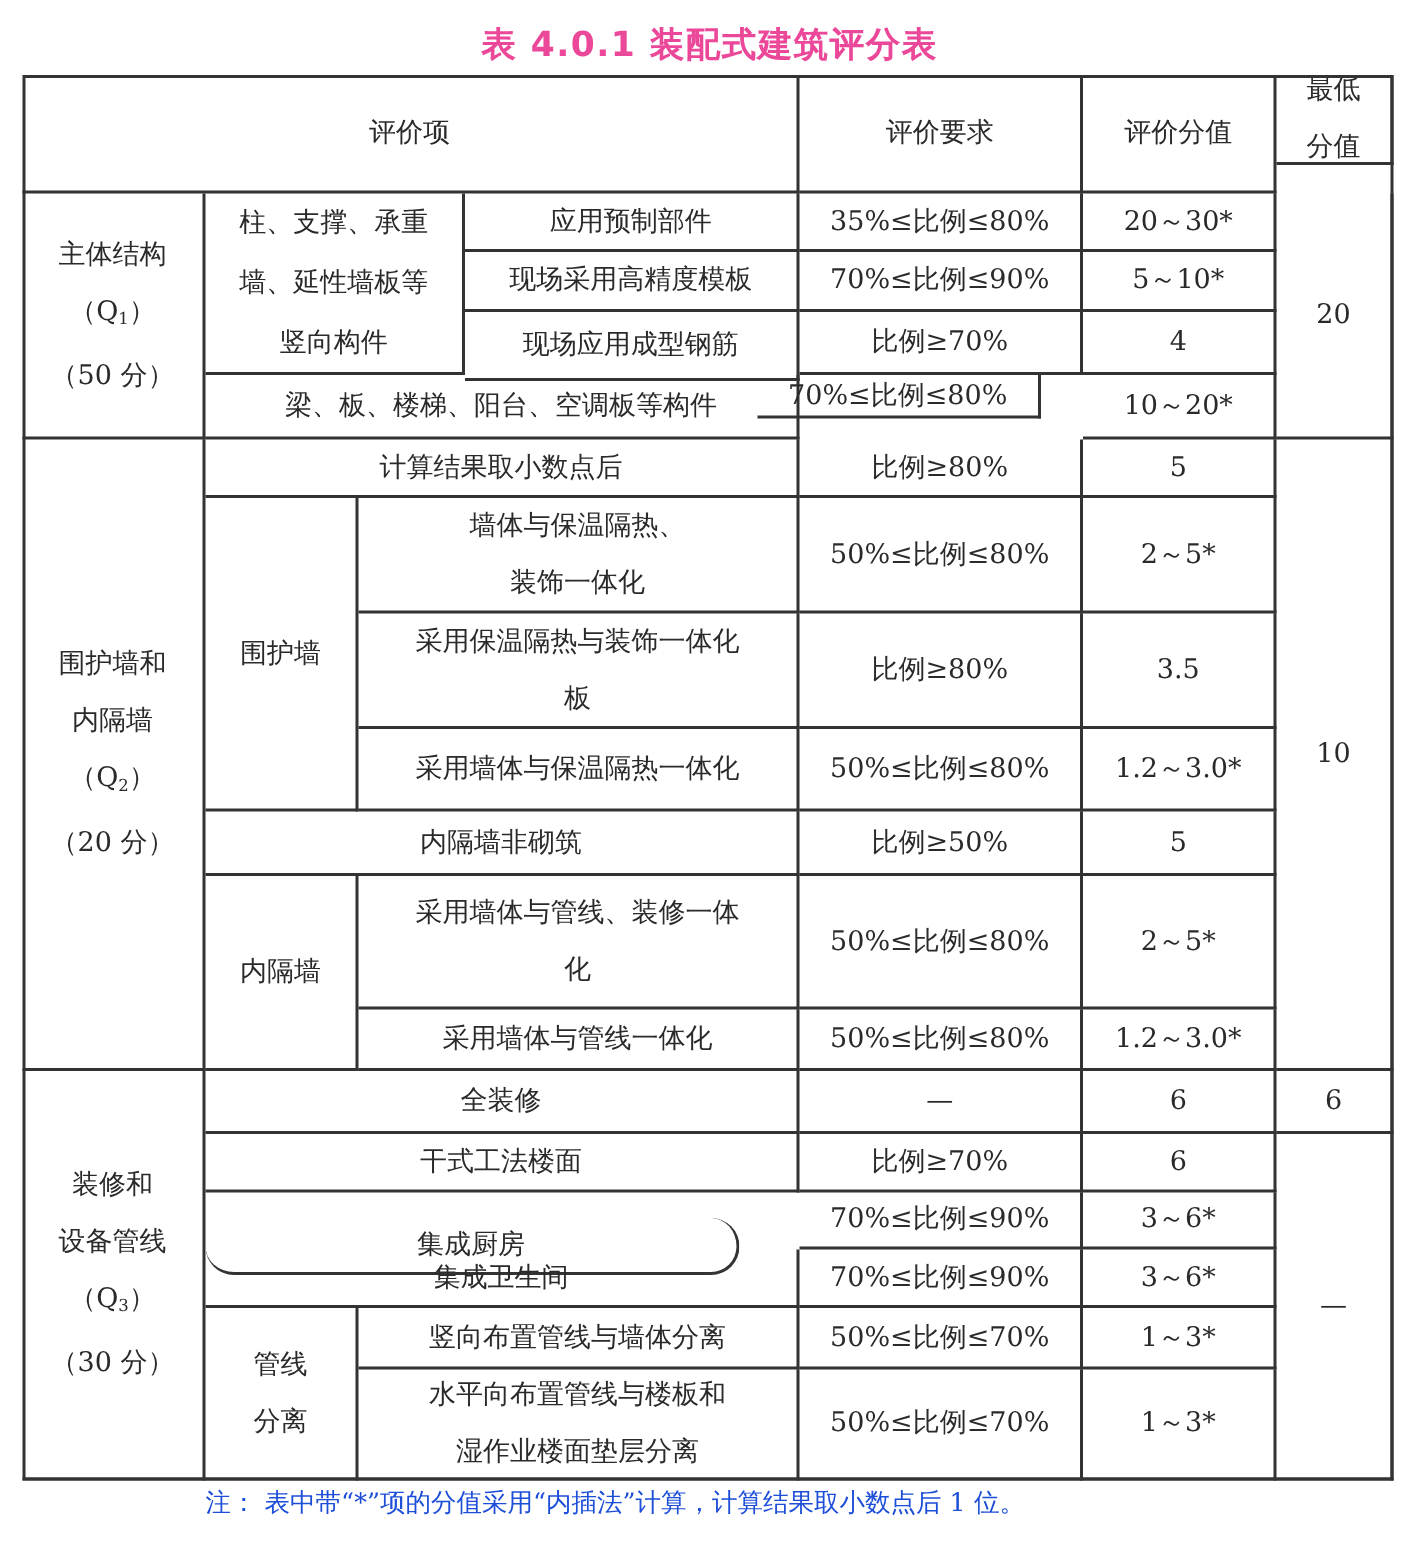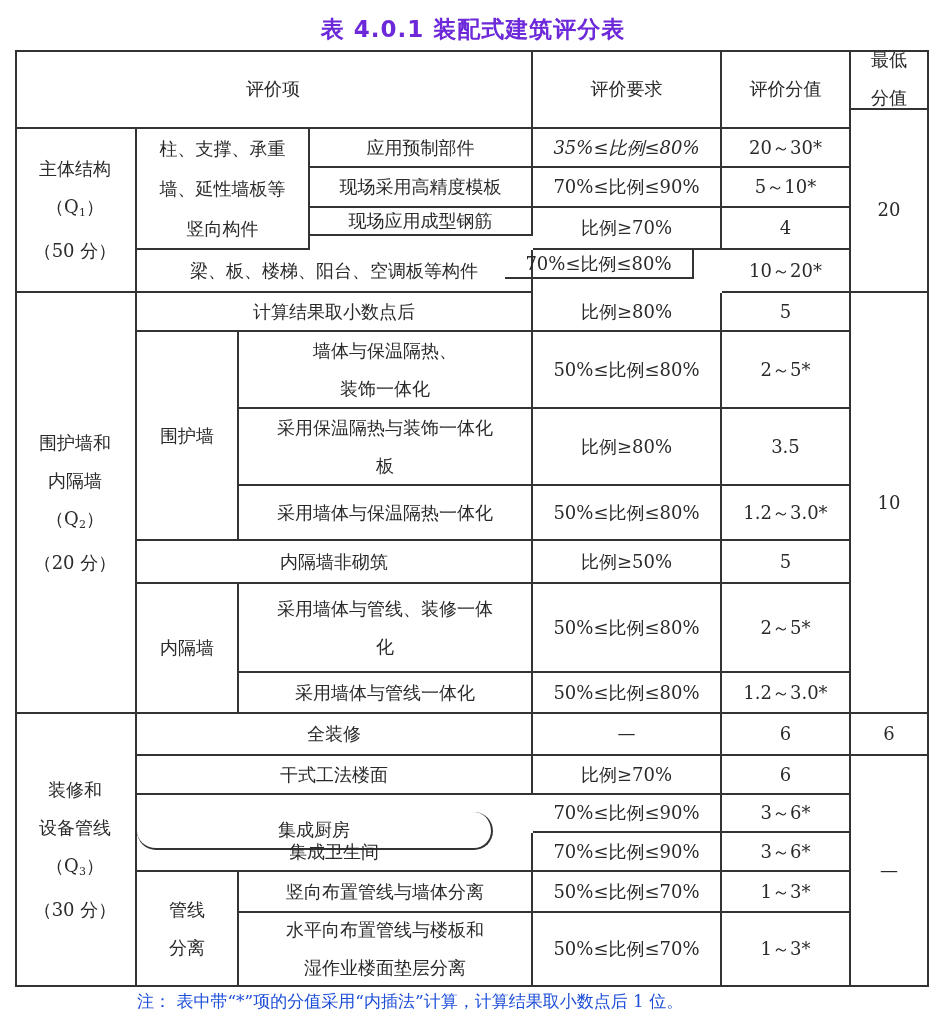--- a/index.html
+++ b/index.html
@@ -4,21 +4,21 @@
 <style>
   html, body { margin: 0; padding: 0; background: #ffffff; }
   body {
     width: 946px; height: 1036px; position: relative; overflow: hidden;
     font-family: "DejaVu Serif", "Liberation Serif", serif;
     color: #2a2a2a;
   }
   .title {
     position: absolute; left: 0; top: 14px; width: 946px; text-align: center;
     font-family: "DejaVu Sans", "Liberation Sans", sans-serif;
-    font-weight: bold; font-size: 23px; color: #6d28d9; letter-spacing: 1px;
+    font-weight: bold; font-size: 23px; color: #ec4899; letter-spacing: 1px;
   }
   .grid { position: absolute; left: 0; top: 0; width: 946px; height: 1036px; }
   .cell {
     position: absolute; box-sizing: border-box;
     display: flex; align-items: center; justify-content: center; text-align: center;
     font-size: 18px; line-height: 38px; padding: 0 4px;
     border-right: 2px solid #333; border-bottom: 2px solid #333;
   }
   .cell .sub { font-size: 11px; vertical-align: -3px; }
   .col-lbl { flex-direction: column; }
@@ -58,28 +58,28 @@
     <span><span>（Q</span><span class="sub">1</span><span>）</span></span>
     <span class="num">（50 分）</span>
   </div>
   <div class="cell col-lbl" style="left:137px;top:129px;width:173px;height:121px;line-height:40px;">
     <span>柱、支撑、承重</span>
     <span>墙、延性墙板等</span>
     <span>竖向构件</span>
   </div>
 
   <div class="cell" style="left:310px;top:129px;width:223px;height:39px;">应用预制部件</div>
-  <div class="cell num" style="left:533px;top:129px;width:189px;height:39px;font-style:italic;">35%≤比例≤80%</div>
+  <div class="cell num" style="left:533px;top:129px;width:189px;height:39px;">35%≤比例≤80%</div>
   <div class="cell num" style="left:722px;top:129px;width:129px;height:39px;">20～30*</div>
 
   <div class="cell" style="left:310px;top:168px;width:223px;height:40px;text-align:right;">现场采用高精度模板</div>
   <div class="cell num" style="left:533px;top:168px;width:189px;height:40px;">70%≤比例≤90%</div>
   <div class="cell num" style="left:722px;top:168px;width:129px;height:40px;">5～10*</div>
 
-  <div class="cell" style="left:310px;top:208px;width:223px;height:28px;">现场应用成型钢筋</div>
+  <div class="cell" style="left:310px;top:208px;width:223px;height:46px;">现场应用成型钢筋</div>
   <div class="cell num" style="left:533px;top:208px;width:189px;height:42px;">比例≥70%</div>
   <div class="cell num" style="left:722px;top:208px;width:129px;height:42px;">4</div>
 
   <div class="cell" style="left:137px;top:250px;width:396px;height:43px;">梁、板、楼梯、阳台、空调板等构件</div>
   <div class="cell num" style="left:505px;top:250px;width:189px;height:29px;">70%≤比例≤80%</div>
   <div class="cell num" style="left:722px;top:250px;width:129px;height:43px;">10～20*</div>
 
   <div class="cell num" style="left:851px;top:129px;width:78px;height:164px;">20</div>
 
   <div class="cell col-lbl" style="left:15px;top:293px;width:122px;height:421px;">

